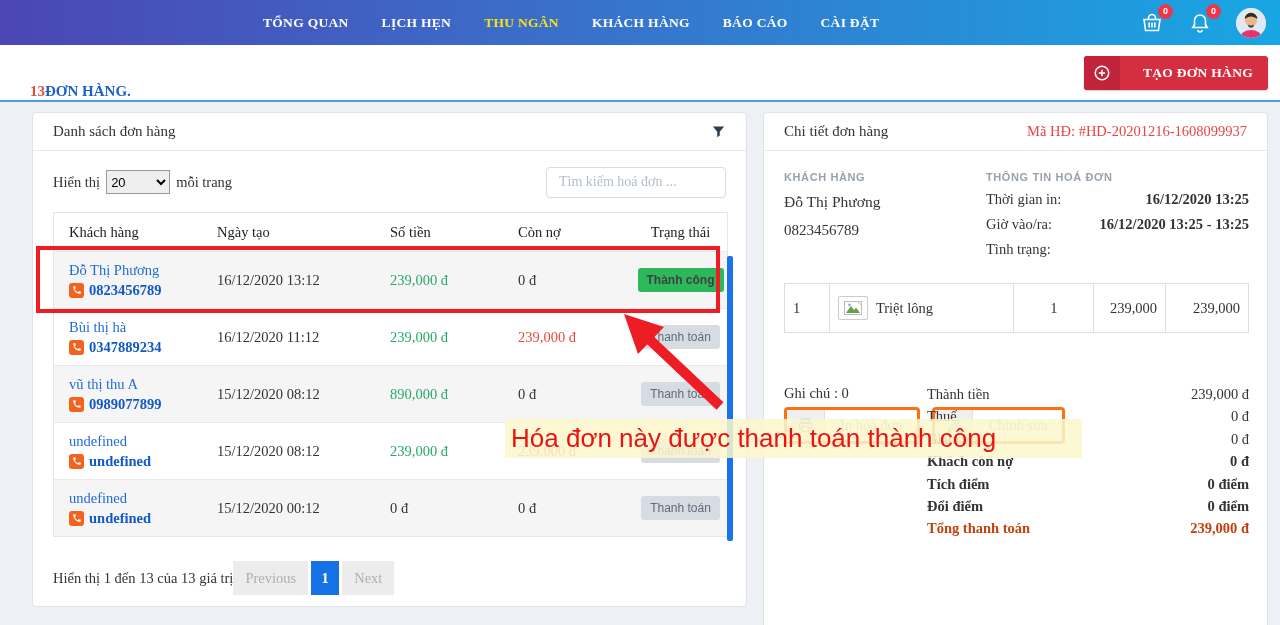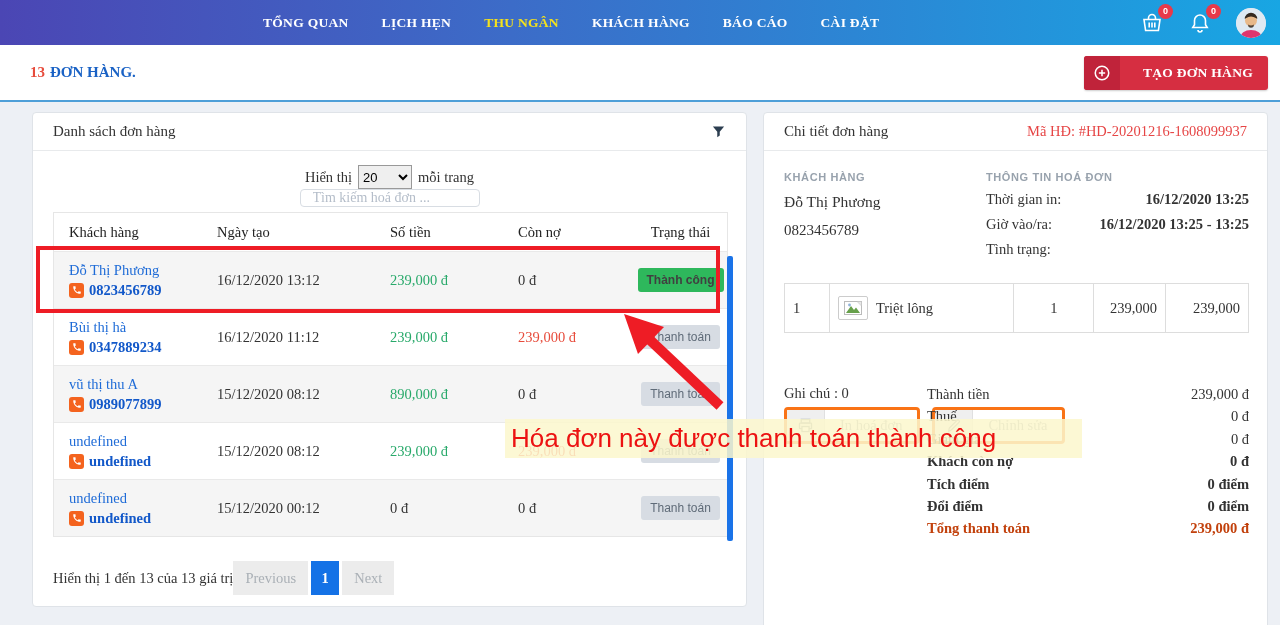--- a/index.html
+++ b/index.html
@@ -15,40 +15,40 @@
   .nav-right { position:absolute; right:14px; top:0; height:45px; display:flex; align-items:center; gap:24px; }
   .icon-wrap { position:relative; width:24px; height:24px; }
   .icon-badge { position:absolute; top:-7px; right:-9px; min-width:15px; height:15px; border-radius:50%;
     background:#e8394a; color:#fff; font-family:"Liberation Sans",sans-serif; font-size:9px; font-weight:bold;
     display:flex; align-items:center; justify-content:center; }
   .avatar { width:30px; height:30px; border-radius:50%; overflow:hidden; background:#dfe9f2; }
 
   
   .header-strip { position:absolute; left:0; top:45px; width:1280px; height:57px; background:#fff;
     border-bottom:2px solid #4e9fd8; }
-  .page-title { position:absolute; left:30px; top:0; height:55px; display:flex; align-items:center;
-    font-size:15px; font-weight:bold; color:#1a62c5; gap:5px; }
+  .page-title { position:absolute; left:30px; top:0; height:55px; display:flex; align-items:flex-end;
+    font-size:15px; font-weight:bold; color:#1a62c5; }
   .page-title .count { color:#e74c3c; }
   .create-btn { position:absolute; right:12px; top:11px; height:34px; display:flex; align-items:center;
     background:#d62e41; border-radius:3px; cursor:pointer; overflow:hidden; box-shadow:0 1px 2px rgba(0,0,0,.2);gap:8px; }
   .create-btn .cb-icon { width:36px; height:34px; background:#c0233a; display:flex; align-items:center; justify-content:center; }
   .create-btn .cb-label { color:#fff; font-weight:bold; font-size:13.5px; padding:0 15px; letter-spacing:.3px; }
 
   
   .panel { position:absolute; background:#fff; border:1px solid #dfe3e8; border-radius:4px; }
   .panel-left { left:32px; top:112px; width:715px; height:495px; }
   .panel-right { left:763px; top:112px; width:505px; height:567px; }
   .panel-hd { height:38px; display:flex; align-items:center; justify-content:space-between;
     padding:0 20px; border-bottom:1px solid #e8eaec; font-size:15px; }
 
   
   .controls { position:absolute; left:20px; right:20px; top:52px; height:34px; display:flex;
-    align-items:center; justify-content:space-between; font-size:14.5px;flex-direction:column; }
+    align-items:center; justify-content:space-between; font-size:14.5px; }
   .show-ctl { display:flex; align-items:center; gap:6px; }
-  .show-ctl select { width:54px; height:24px; font-size:13px; border:1px solid #999; }
+  .show-ctl select { width:64px; height:24px; font-size:13px; border:1px solid #999; }
   .search-input { width:180px; height:31px; border:1px solid #d8dde3; border-radius:4px; padding:0 12px;
     font-size:14px; font-family:"Liberation Serif",serif; color:#333; }
   .search-input::placeholder { color:#b4bdc9; }
 
   .ltable { position:absolute; left:20px; top:99px; width:675px; border:1px solid #e6e6e6; font-size:14.5px; }
   .lt-row { display:flex; align-items:center; height:57px; border-top:1px solid #e9e9e9; }
   .lt-row.header { height:38px; border-top:none; font-size:14.5px; color:#222; }
   .lt-row.stripe { background:#f5f5f5; }
   .c1 { width:163px; padding-left:15px; }
   .c2 { width:173px; }

